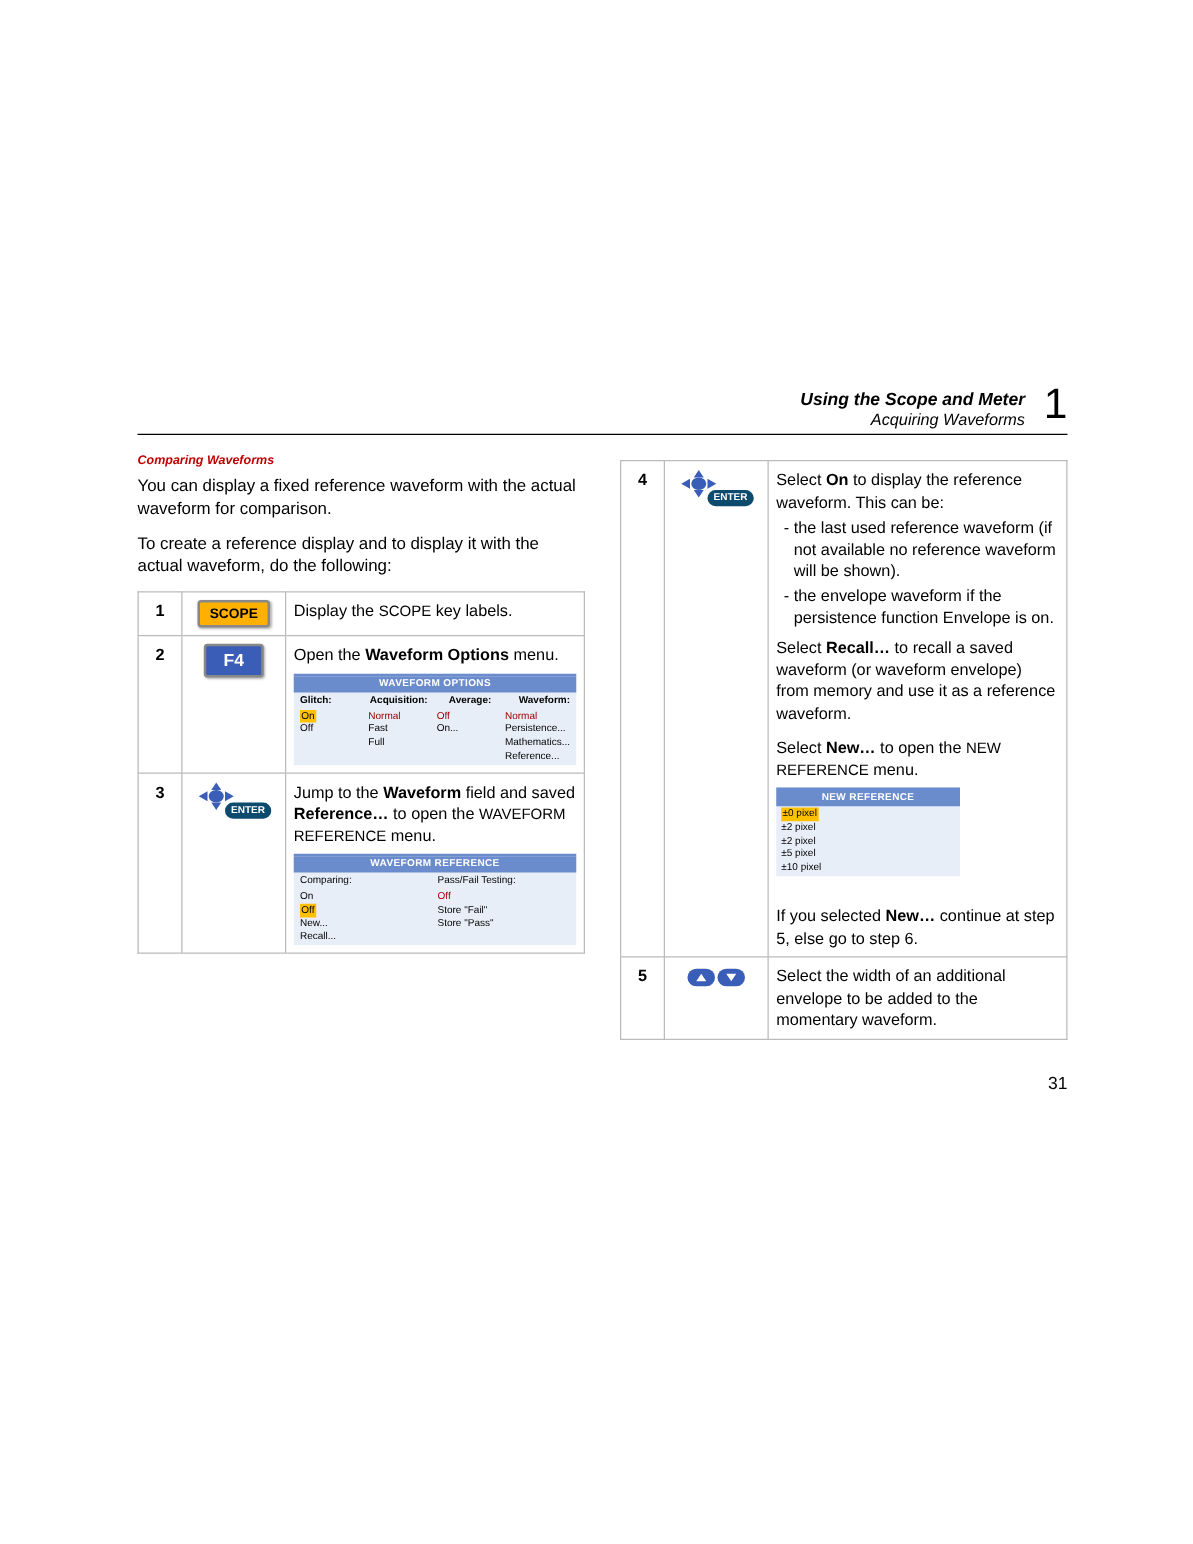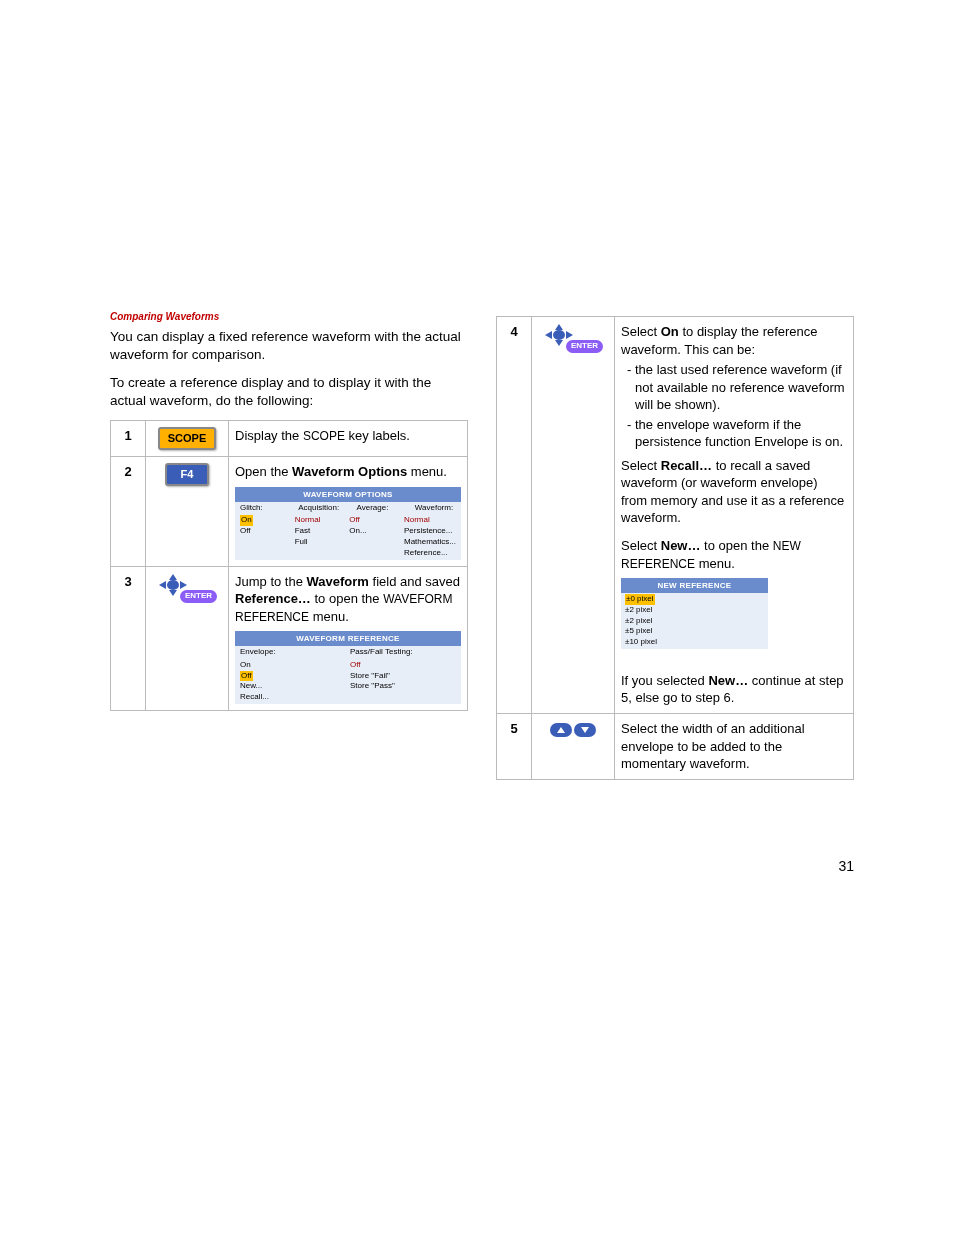--- a/index.html
+++ b/index.html
@@ -95,40 +95,40 @@
     color: #000;
     box-shadow: 1px 1px 2px rgba(0,0,0,.3);
   }
   .btn-f4 {
     display: inline-block;
     background: #3a5db8;
     border: 2px solid #888;
     border-radius: 3px;
     padding: 2px 14px;
     font-weight: bold;
-    font-size: 11px;
+    font-size: 14px;
     color: #fff;
     box-shadow: 1px 1px 2px rgba(0,0,0,.3);
   }
   .enter-icon {
     display: inline-block;
     position: relative;
     width: 60px;
     height: 30px;
   }
   .enter-icon .dpad {
     position: absolute;
     left: 0; top: 0;
     width: 32px; height: 24px;
   }
   .enter-icon .dpad svg { width: 32px; height: 24px; }
   .enter-icon .lbl {
     position: absolute;
     right: 0; bottom: 0;
-    background: #8b5cf6;
+    background: #0c4a6e;
     color: #fff;
     font-size: 8px;
     font-weight: bold;
     border-radius: 9px;
     padding: 1px 5px;
   }
   .arrow-btns {
     display: inline-flex;
     gap: 2px;
   }
@@ -197,20 +197,25 @@
   }
   .bullet-list li {
     list-style-type: "- ";
     margin-bottom: 2px;
   }
 </style>
 </head>
 <body>
 
 <div class="page">
+  <div class="header-line">
+    <div class="header-text">Using the Scope and Meter</div>
+    <div class="header-sub">Acquiring Waveforms</div>
+    <div class="chapter-num">1</div>
+  </div>
 
   <div class="cols">
 
     <div class="col">
       <div class="section-title">Comparing Waveforms</div>
       <div class="para">You can display a fixed reference waveform with the actual waveform for comparison.</div>
       <div class="para">To create a reference display and to display it with the actual waveform, do the following:</div>
 
       <table class="steps">
         <tbody>
@@ -228,21 +233,21 @@
         <tr>
           <td class="num">2</td>
           <td class="icon">
             <span class="btn-f4">F4</span>
           </td>
           <td>
             <span>Open the </span><b>Waveform Options</b><span> menu.</span>
             
             <div class="menu-box">
               <div class="menu-title">WAVEFORM OPTIONS</div>
-              <div class="menu-row" style="font-weight:normal;gap:13px;">
+              <div class="menu-row" style="font-weight:bold;gap:13px;">
                 <div class="menu-col">Glitch:</div>
                 <div class="menu-col">Acquisition:</div>
                 <div class="menu-col">Average:</div>
                 <div class="menu-col">Waveform:</div>
               </div>
               <div class="menu-row">
                 <div class="menu-col">
                   <span class="menu-hi">On</span><br>
                   <span>Off</span>
                 </div>
@@ -281,21 +286,21 @@
               </span>
               <span class="lbl">ENTER</span>
             </span>
           </td>
           <td>
             <span>Jump to the </span><b>Waveform</b><span> field and saved </span><b>Reference…</b><span> to open the </span><span class="sc">WAVEFORM REFERENCE</span><span> menu.</span>
             
             <div class="menu-box">
               <div class="menu-title">WAVEFORM REFERENCE</div>
               <div class="menu-row">
-                <div class="menu-col">Envelope:</div>
+                <div class="menu-col">Comparing:</div>
                 <div class="menu-col">Pass/Fail Testing:</div>
               </div>
               <div class="menu-row">
                 <div class="menu-col">
                   <span>On</span><br>
                   <span class="menu-hi">Off</span><br>
                   <span>New...</span><br>
                   <span>Recall...</span>
                 </div>
                 <div class="menu-col">

